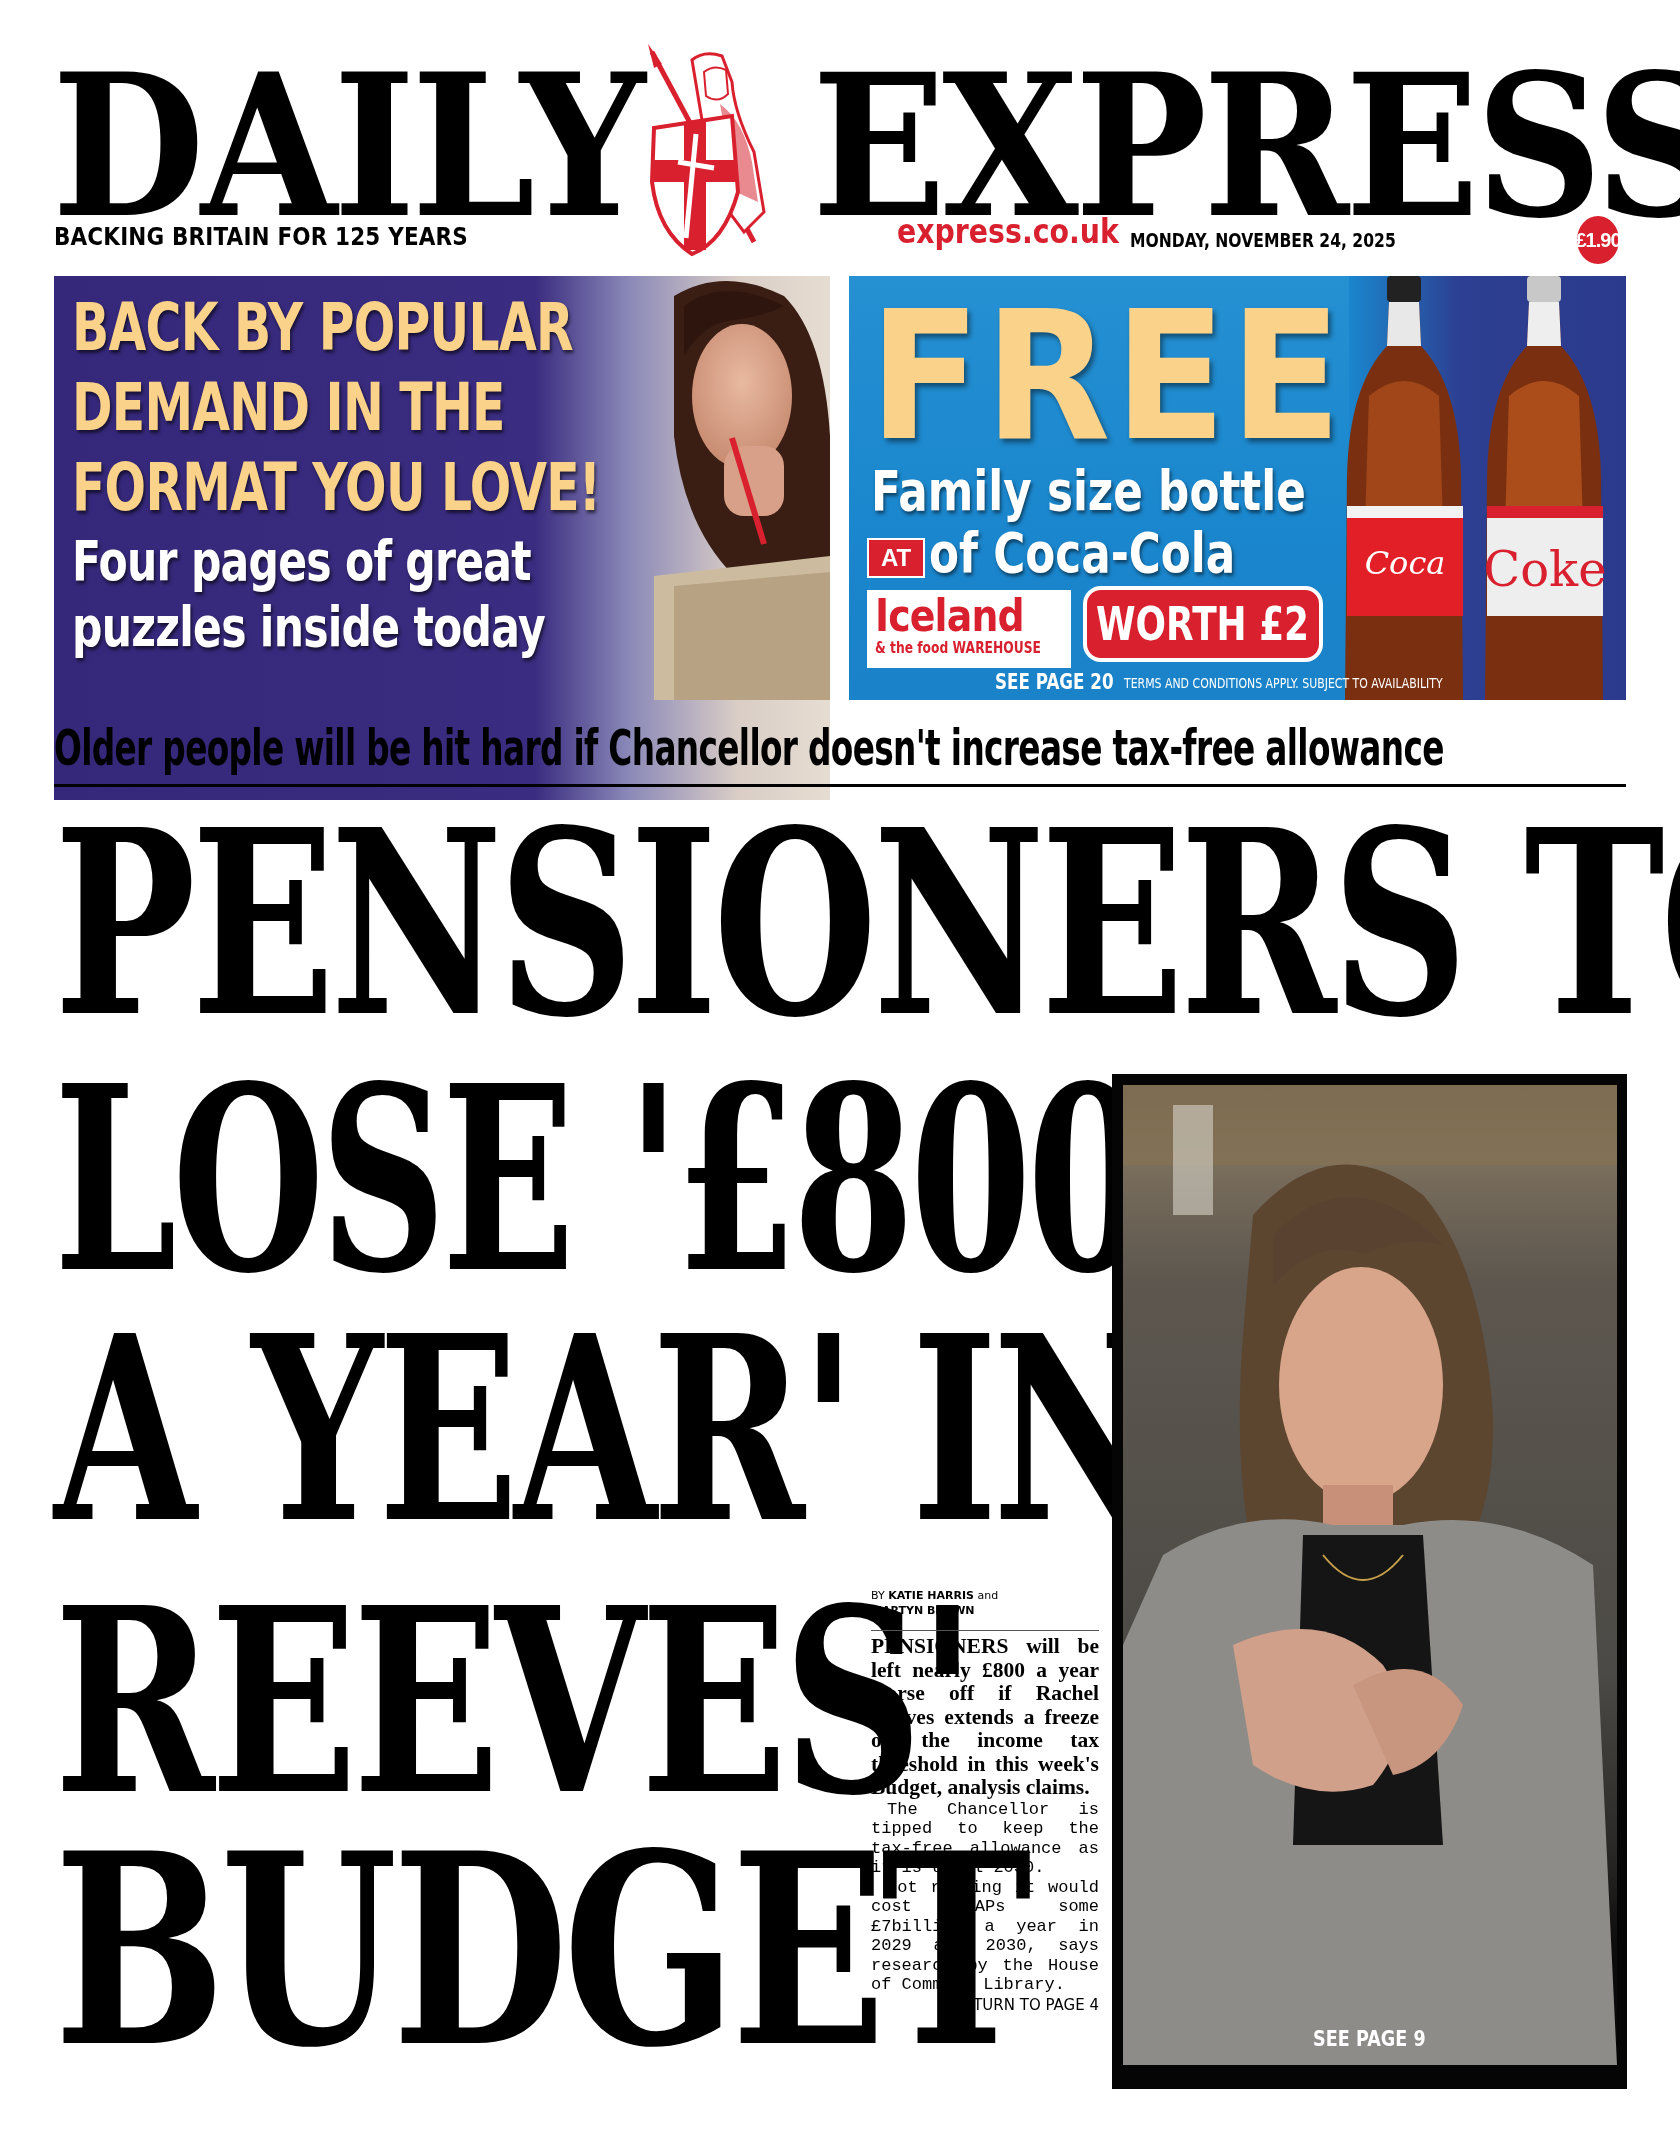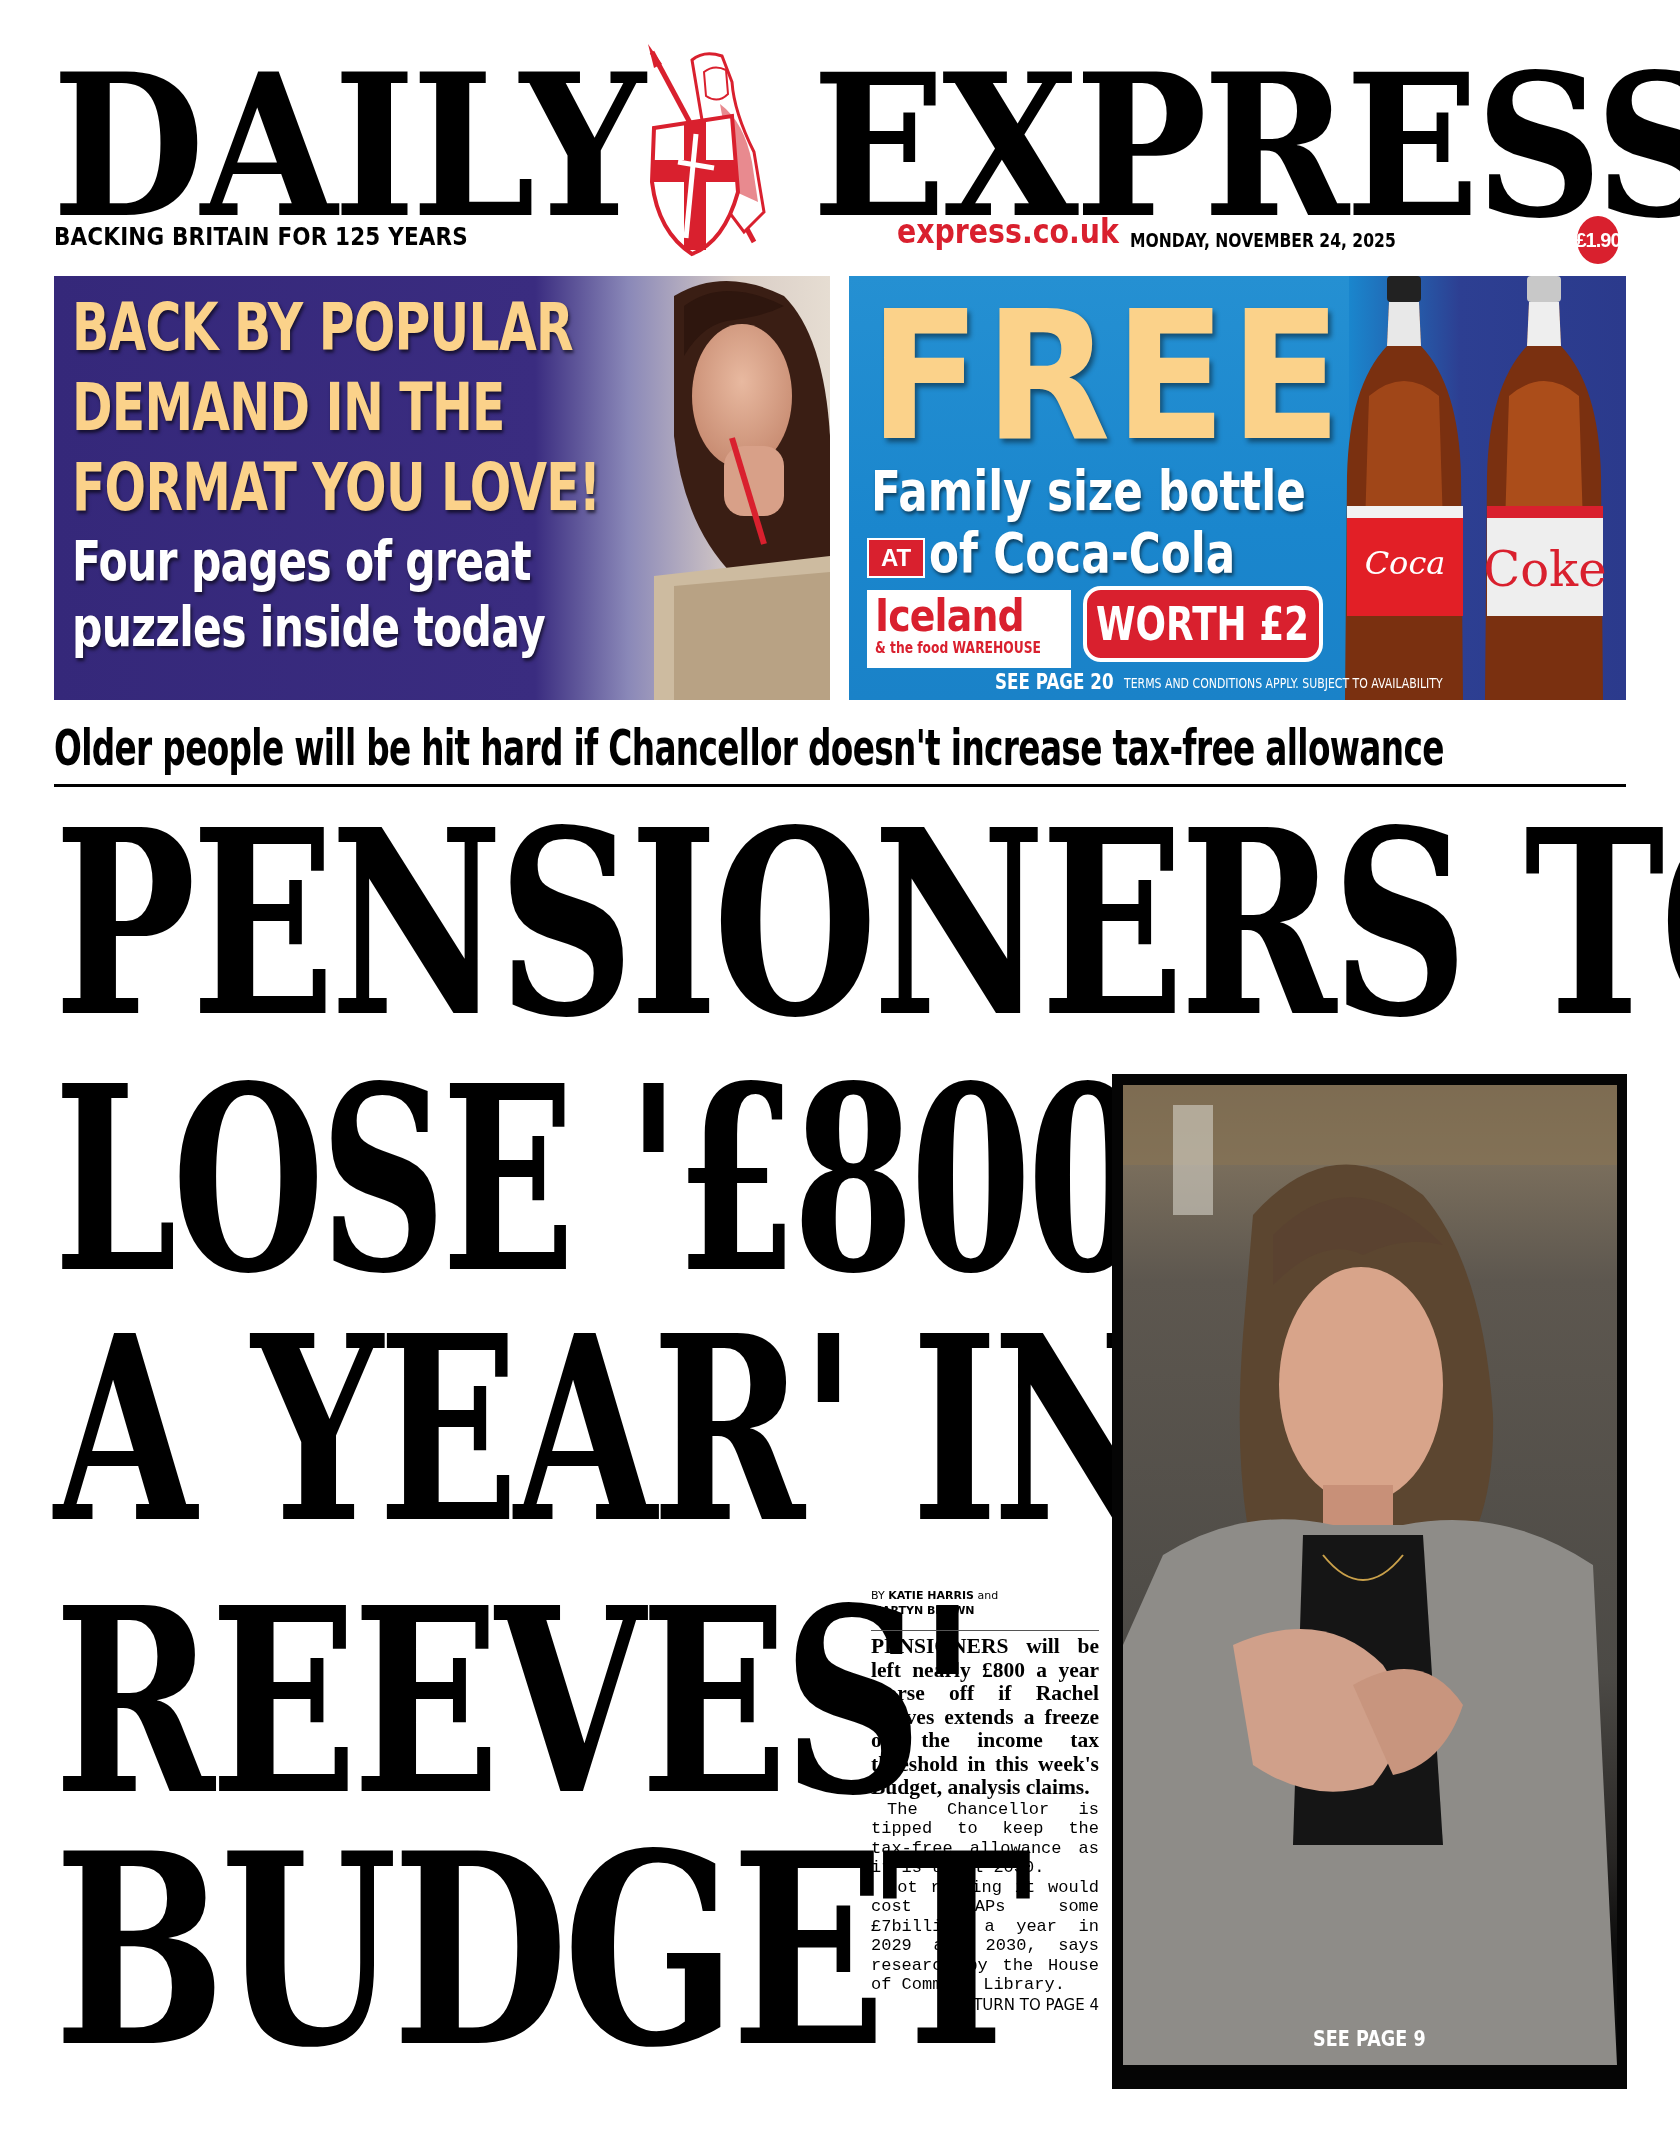--- a/index.html
+++ b/index.html
@@ -15,21 +15,21 @@
   }
   .mast-daily { left:52px; }
   .mast-express { left:812px; }
   .knight { position:absolute; left:634px; top:42px; width:150px; height:220px; }
   .tagline { position:absolute; left:54px; top:222px; font-family:"DejaVu Sans", sans-serif; font-weight:bold; font-size:25px; letter-spacing:0.2px; transform:scaleX(0.86); transform-origin:left; }
   .site-url { position:absolute; left:897px; top:212px; font-family:"DejaVu Sans", sans-serif; font-weight:bold; font-size:33px; color:#d9202e; transform:scaleX(0.86); transform-origin:left; }
   .dateline { position:absolute; left:1130px; top:229px; font-family:"DejaVu Sans", sans-serif; font-weight:bold; font-size:19px; transform:scaleX(0.82); transform-origin:left; }
   .price-badge { position:absolute; left:1577px; top:216px; width:42px; height:48px; border-radius:50%; background:#d9202e; color:#fff; font-weight:bold; font-size:20px; display:flex; align-items:center; justify-content:center; letter-spacing:-1px; }
 
   
-  .ad-puzzle { position:absolute; left:54px; top:276px; width:776px; height:424px; background:linear-gradient(90deg,#35287a 0%,#3a2c80 62%,#8a88b8 74%,#d9cdc6 88%,#e6ddd2 100%); overflow:hidden;padding-left:40px; }
+  .ad-puzzle { position:absolute; left:54px; top:276px; width:776px; height:524px; background:linear-gradient(90deg,#35287a 0%,#3a2c80 62%,#8a88b8 74%,#d9cdc6 88%,#e6ddd2 100%); overflow:hidden;padding-left:40px; }
   .ad-puzzle .woman { position:absolute; left:560px; top:0; width:216px; height:424px; }
   .ad-puzzle .lines { position:absolute; left:18px; top:12px; width:560px; }
   .ad-puzzle .yl { font-family:"DejaVu Sans", sans-serif; font-weight:bold; color:#fbd28a; font-size:66px; line-height:80px; transform:scaleX(0.74); transform-origin:left; white-space:nowrap; text-shadow:2px 3px 4px rgba(0,0,0,0.6); letter-spacing:-1px; }
   .ad-puzzle .wl { font-family:"DejaVu Sans", sans-serif; font-weight:bold; color:#fff; font-size:56px; line-height:66px; transform:scaleX(0.76); transform-origin:left; white-space:nowrap; text-shadow:2px 3px 4px rgba(0,0,0,0.6); letter-spacing:-1px; }
 
   .ad-coke { position:absolute; left:849px; top:276px; width:777px; height:424px; background:linear-gradient(180deg,#2590d2 0%,#1a86cd 60%,#1a82c8 100%); overflow:hidden; }
   .ad-coke .rightbg { position:absolute; left:500px; top:0; width:277px; height:424px; background:linear-gradient(90deg,#1a86cd 0%,#2d3f92 40%,#2b3a8c 100%); }
   .ad-coke .free { position:absolute; left:20px; top:6px; font-family:"DejaVu Sans", sans-serif; font-weight:bold; color:#fbd28a; font-size:178px; line-height:190px; letter-spacing:4px; transform:scaleX(0.92); transform-origin:left; text-shadow:3px 4px 6px rgba(0,0,0,0.45); }
   .ad-coke .fam { position:absolute; left:22px; top:183px; font-family:"DejaVu Sans", sans-serif; font-weight:bold; color:#fff; font-size:56px; line-height:64px; transform:scaleX(0.78); transform-origin:left; white-space:nowrap; text-shadow:2px 3px 4px rgba(0,0,0,0.5); }
   .ad-coke .of { position:absolute; left:80px; top:245px; font-family:"DejaVu Sans", sans-serif; font-weight:bold; color:#fff; font-size:56px; line-height:64px; transform:scaleX(0.78); transform-origin:left; white-space:nowrap; text-shadow:2px 3px 4px rgba(0,0,0,0.5); }

